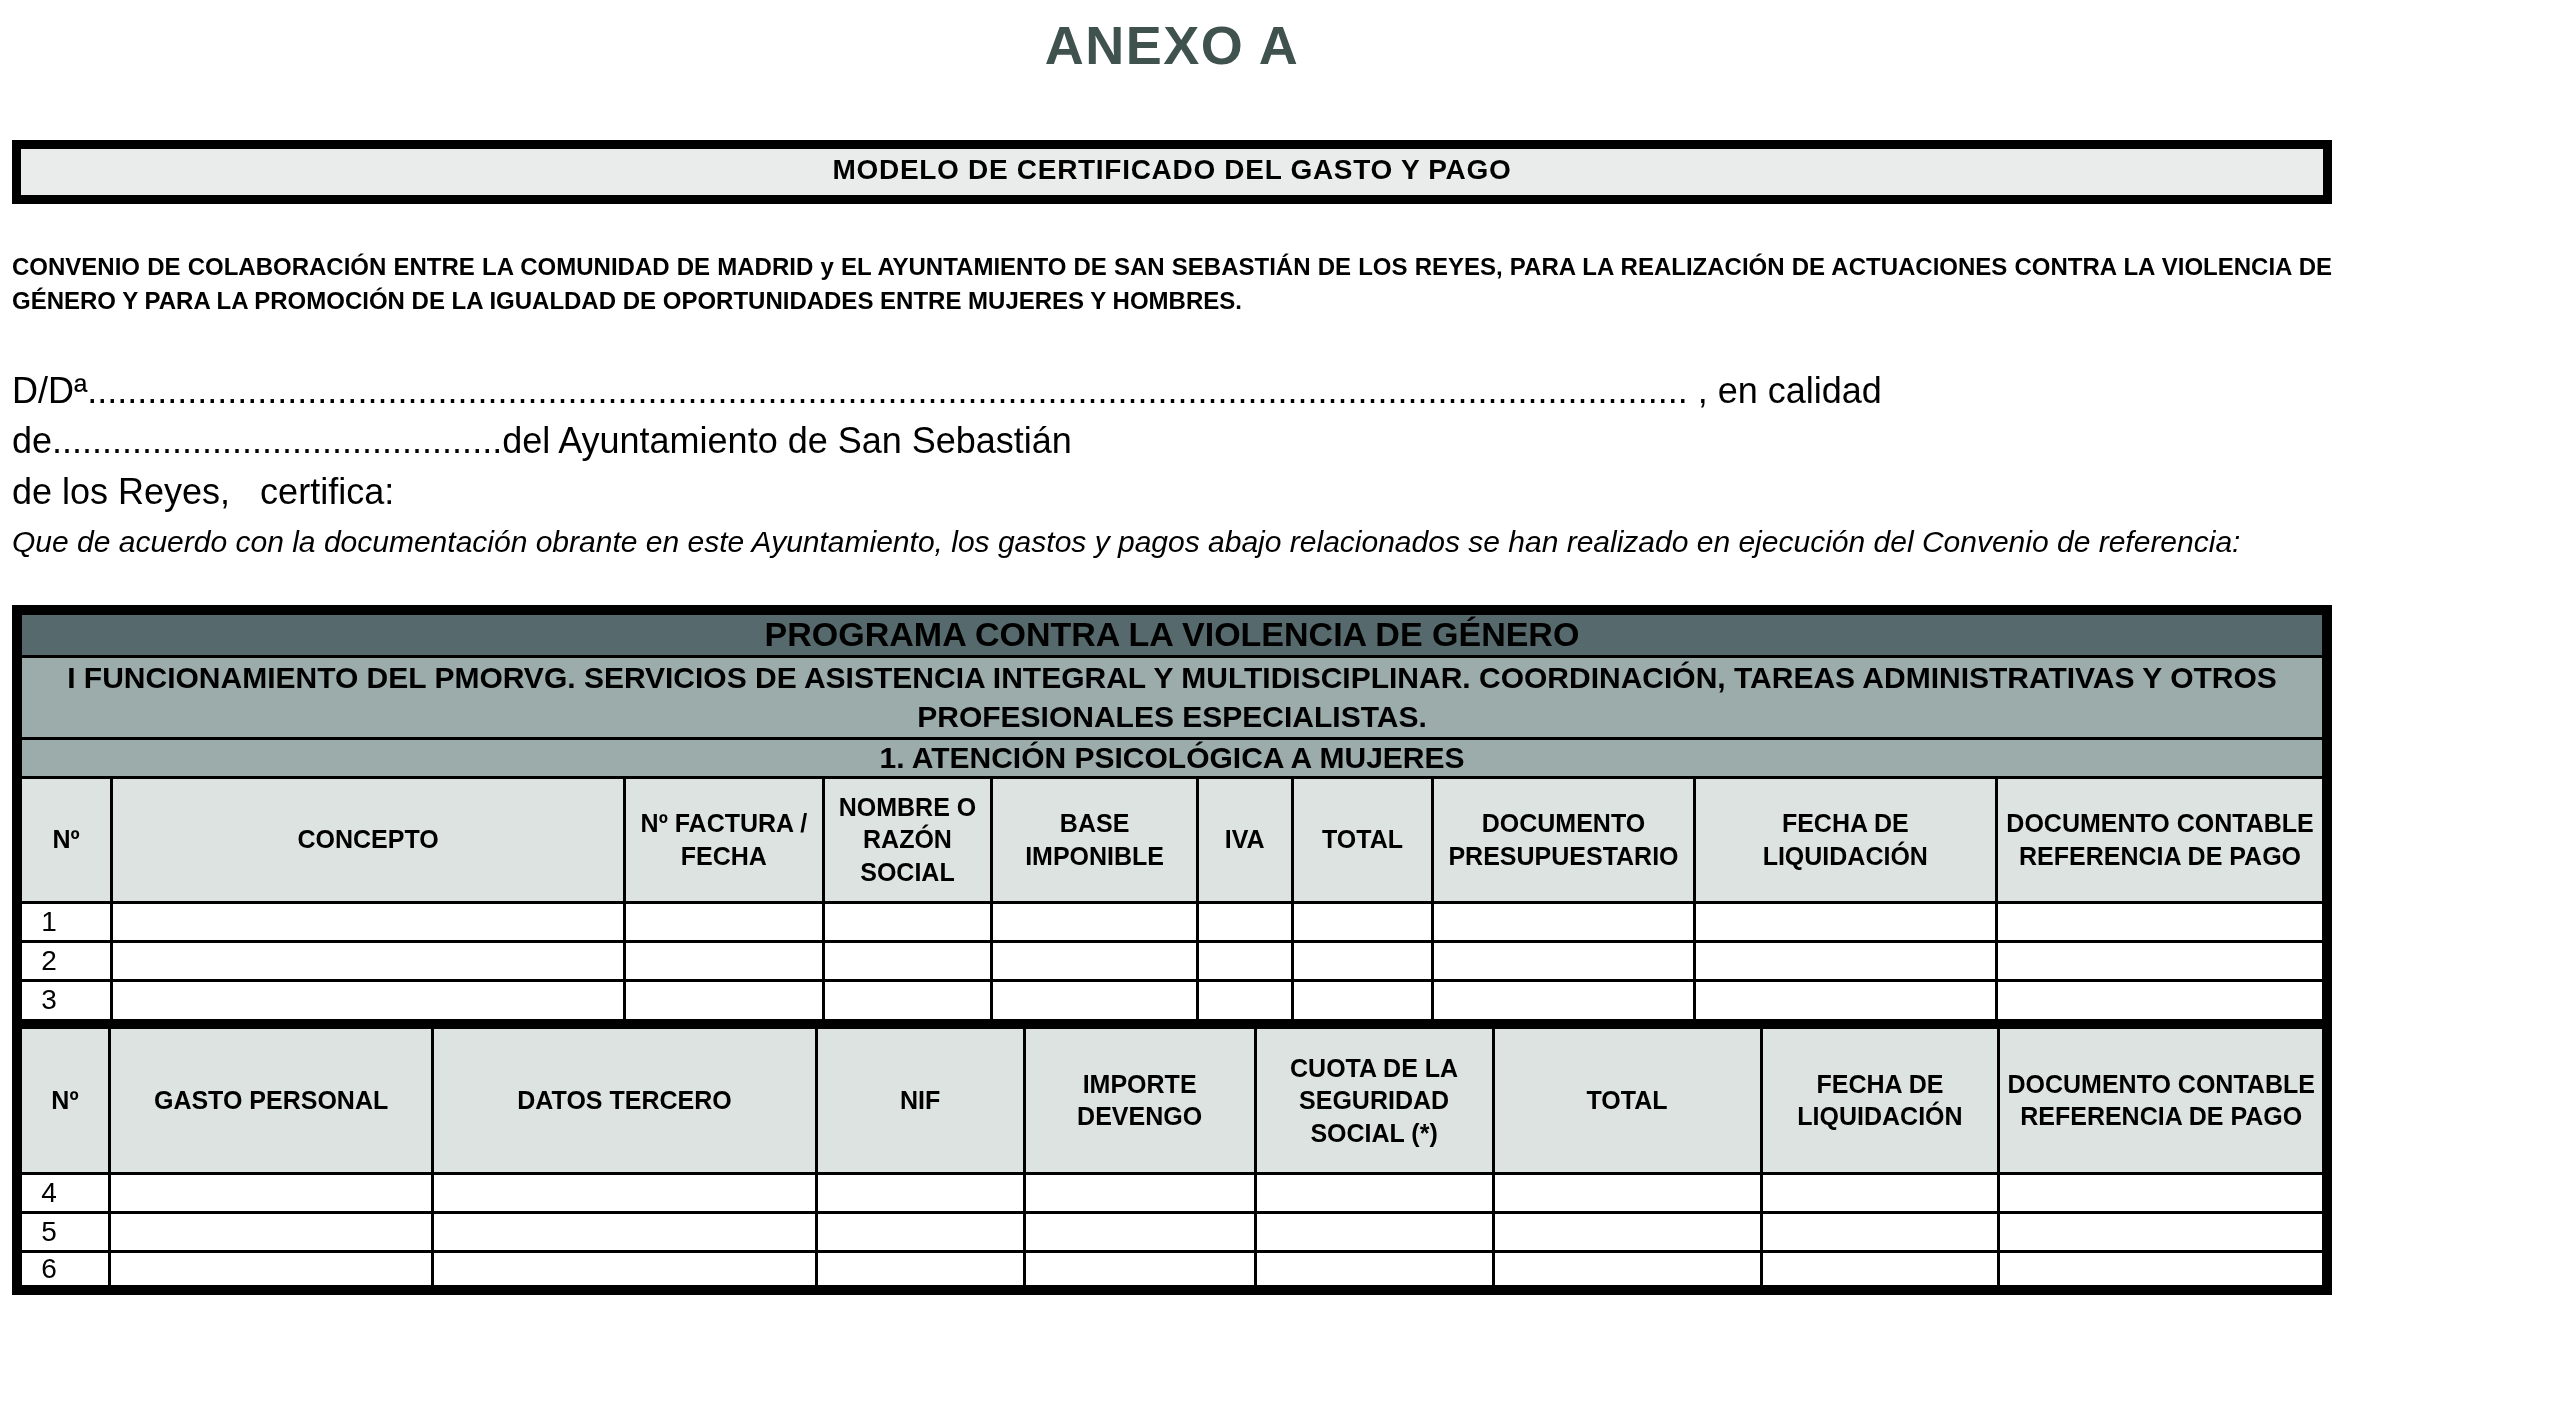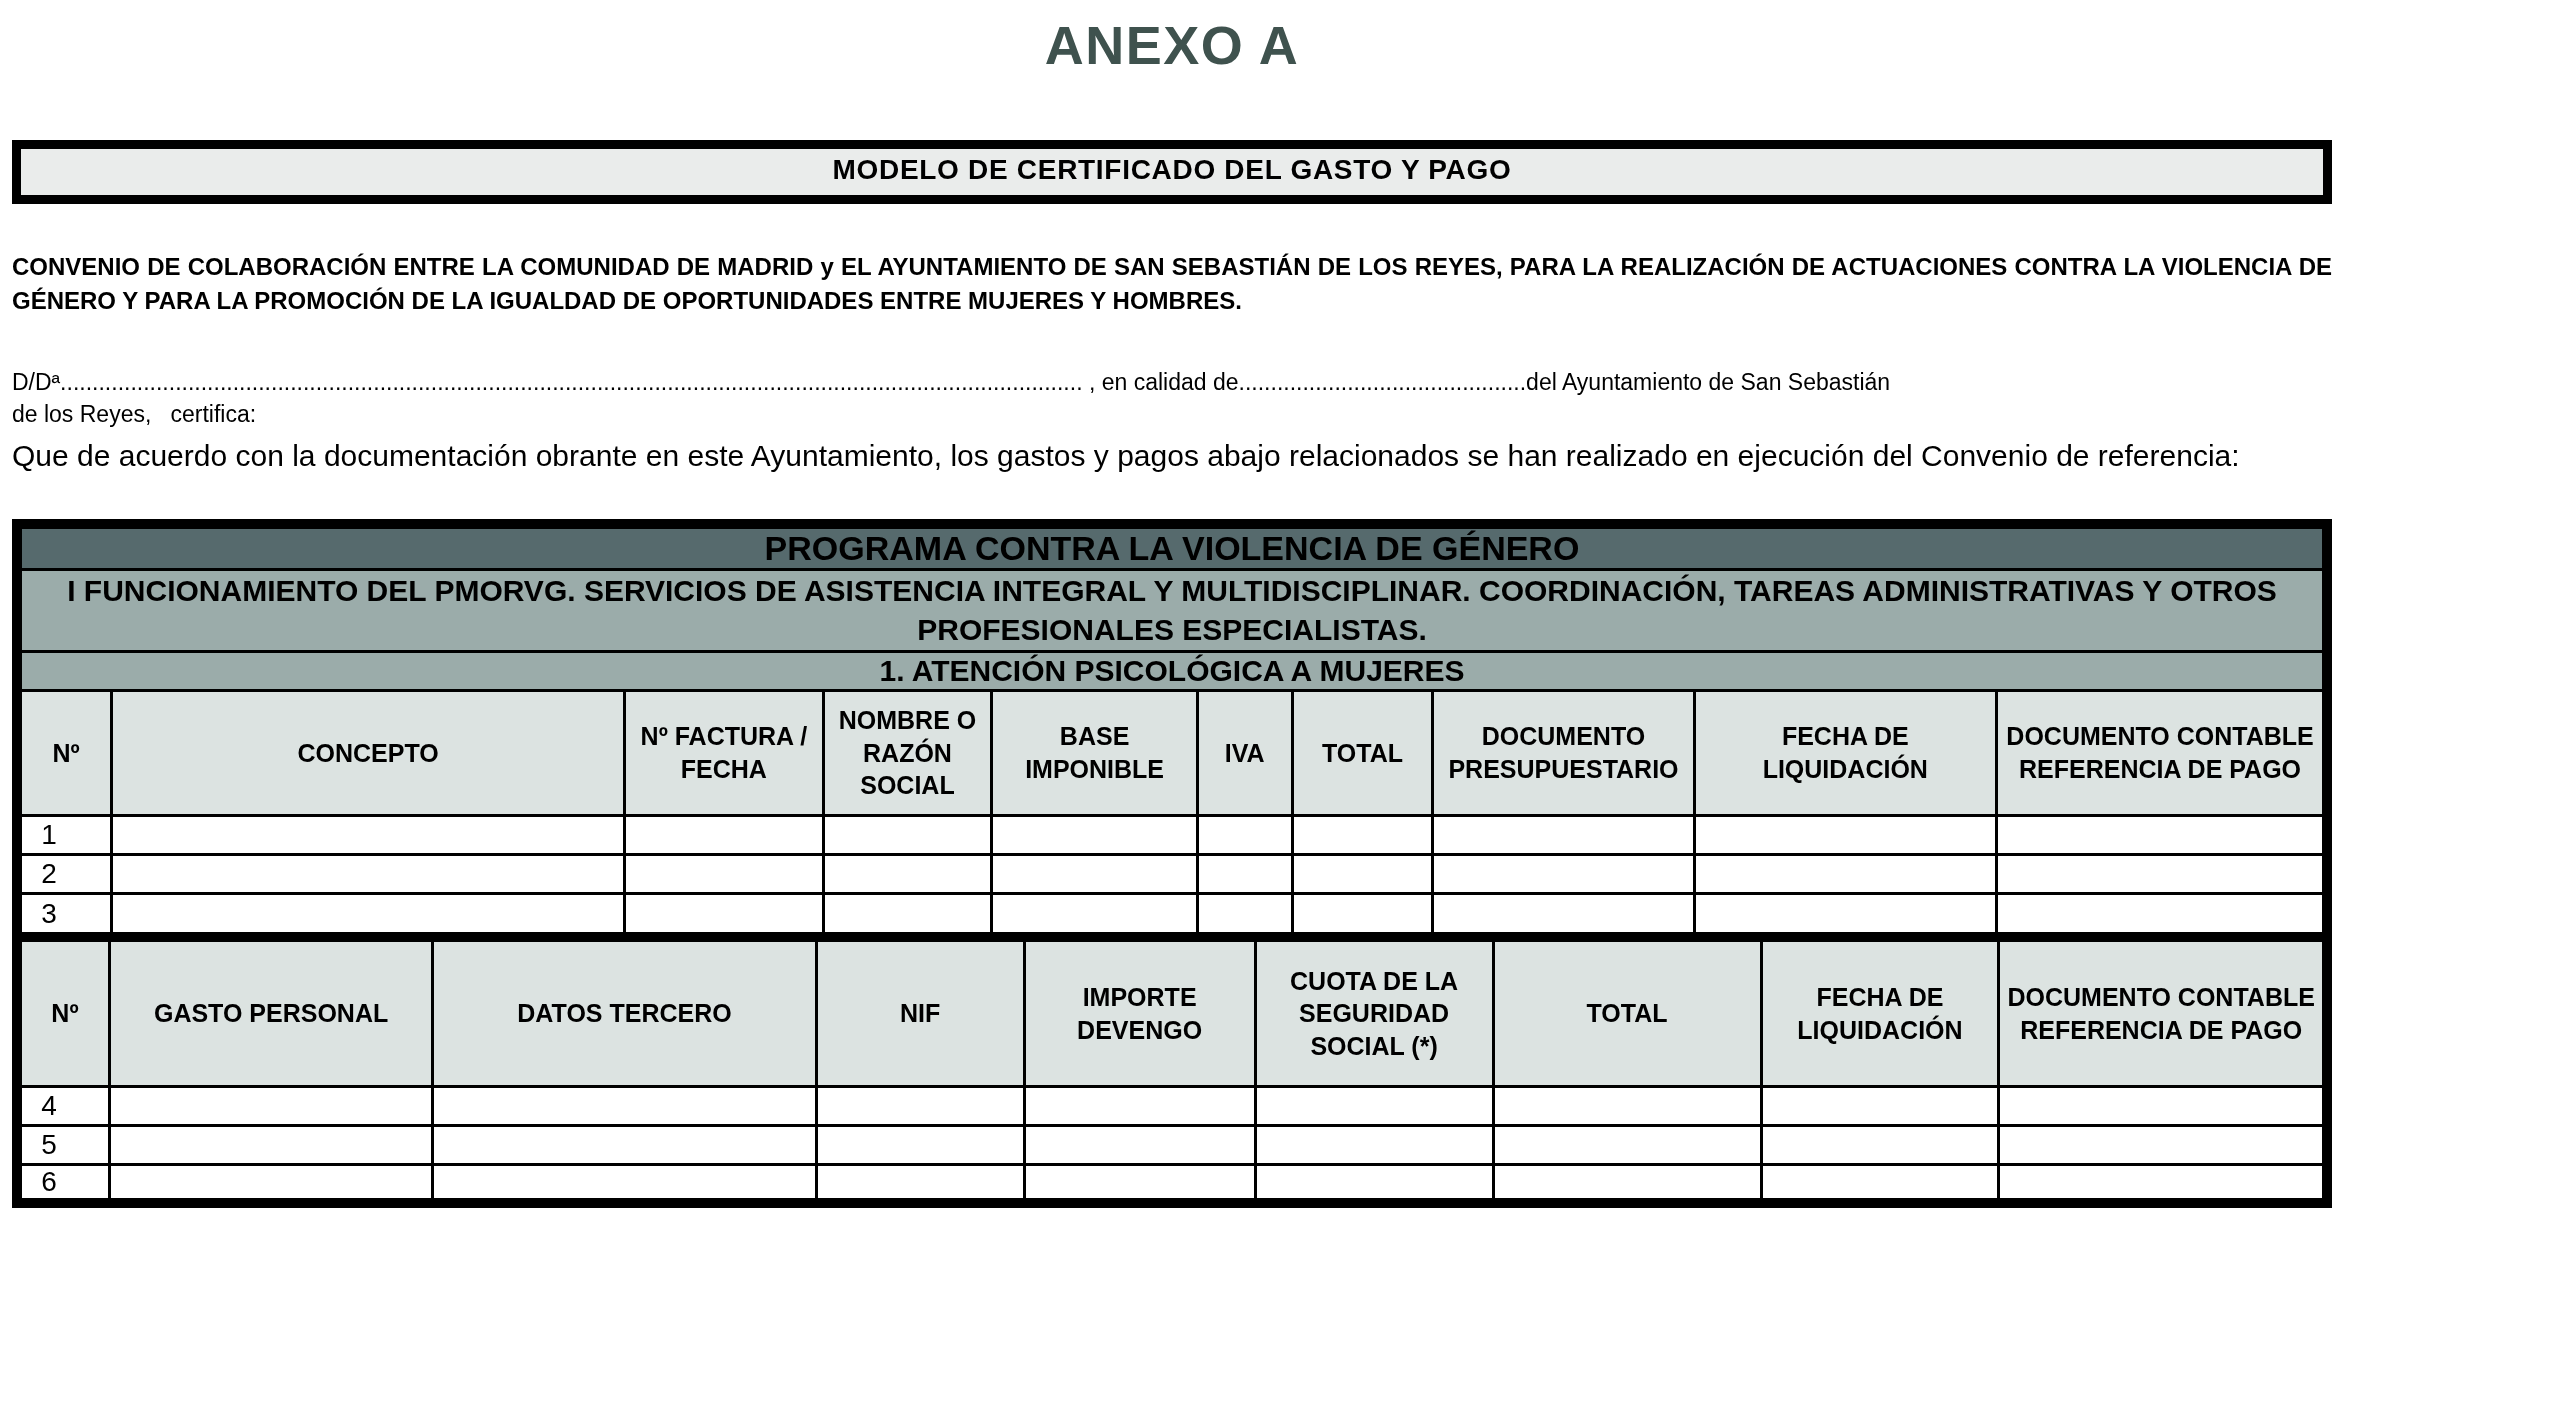--- a/index.html
+++ b/index.html
@@ -23,24 +23,24 @@
   .modelo-box{
     margin-top:64px;border:9px solid #000;background:var(--header-box-bg,#eaeceb);
     text-align:center;font-weight:bold;font-size:28px;line-height:1.1;
     padding:6px 0 9px 0;letter-spacing:0.7px;
   }
   .para-convenio{
     margin:46px 0 0 0;font-weight:bold;font-size:24px;line-height:1.42;
     text-align:justify;
   }
   .para-declarant{
-    margin:48px 0 0 0;font-size:23px;line-height:1.40;white-space:pre-wrap;
+    margin:48px 0 0 0;font-size:36px;line-height:1.40;white-space:pre-wrap;
   }
   .para-certifies{
-    margin:4.5px 0 0 0;font-size:30px;line-height:1.40;text-align:justify;
+    margin:4.5px 0 0 0;font-size:30px;line-height:1.40;text-align:justify;font-style:italic;
   }
   .tables{margin-top:42px;}
   table.grid{
     width:100%;border-collapse:collapse;table-layout:fixed;
   }
   table.grid td,table.grid th{
     border:3px solid #000;padding:0 6px;overflow:hidden;
   }
   .table-top{border:10.4px solid #000;border-bottom:0;}
   .table-bottom{border:10.4px solid #000;}

